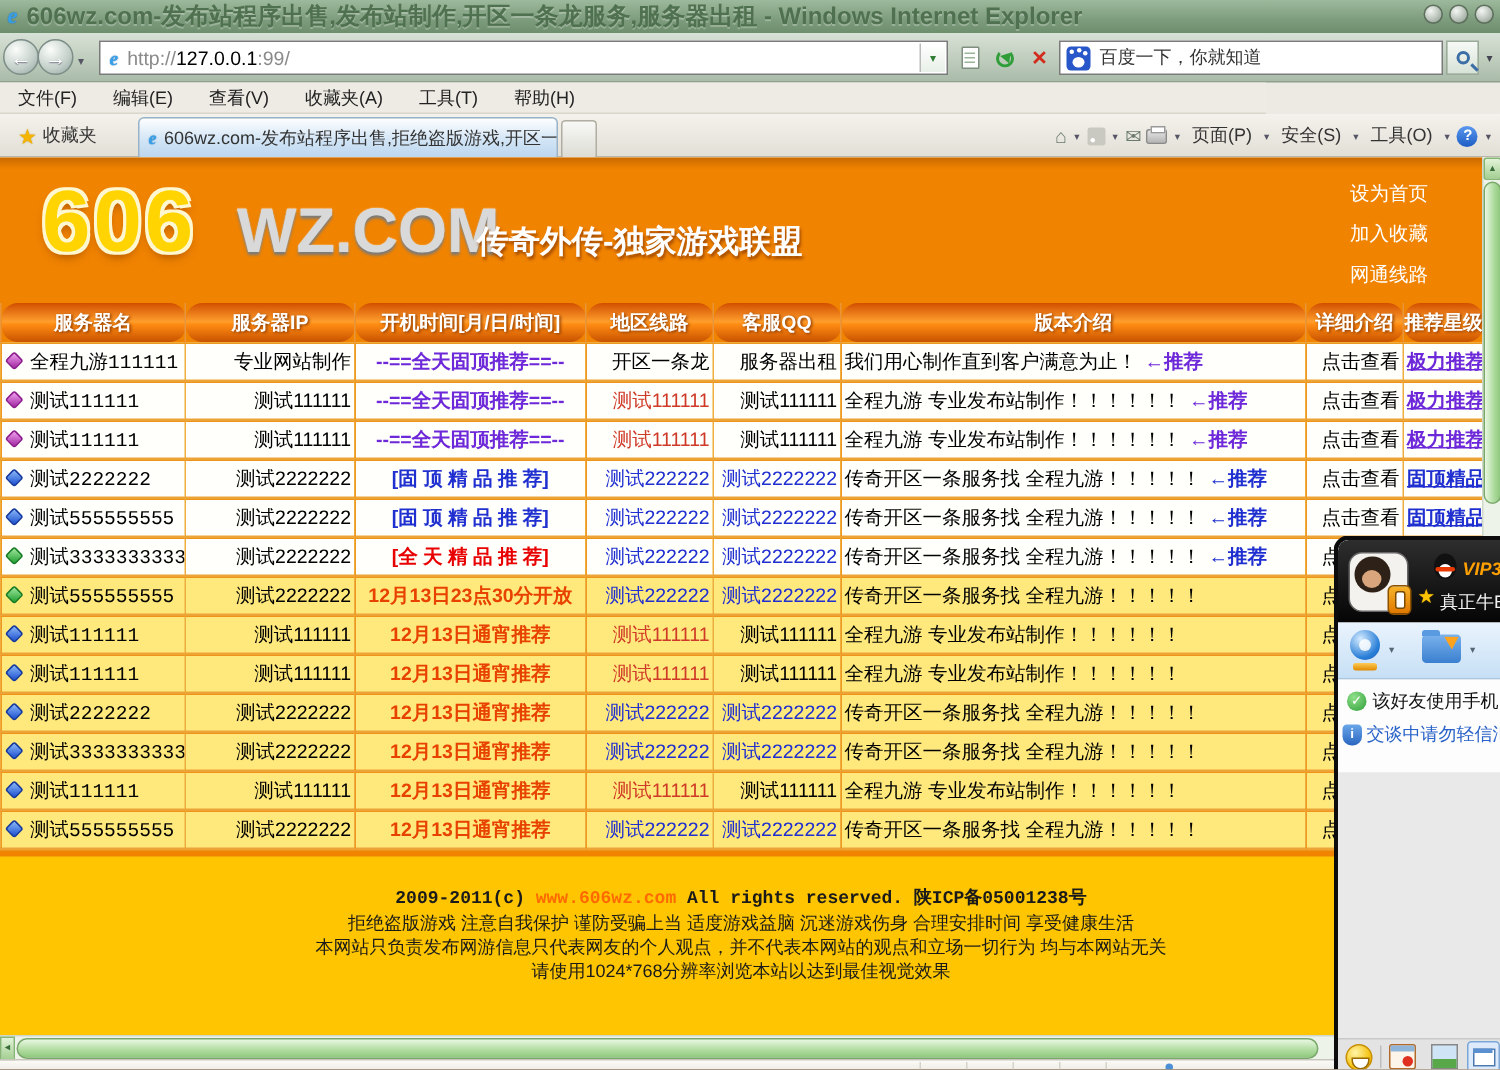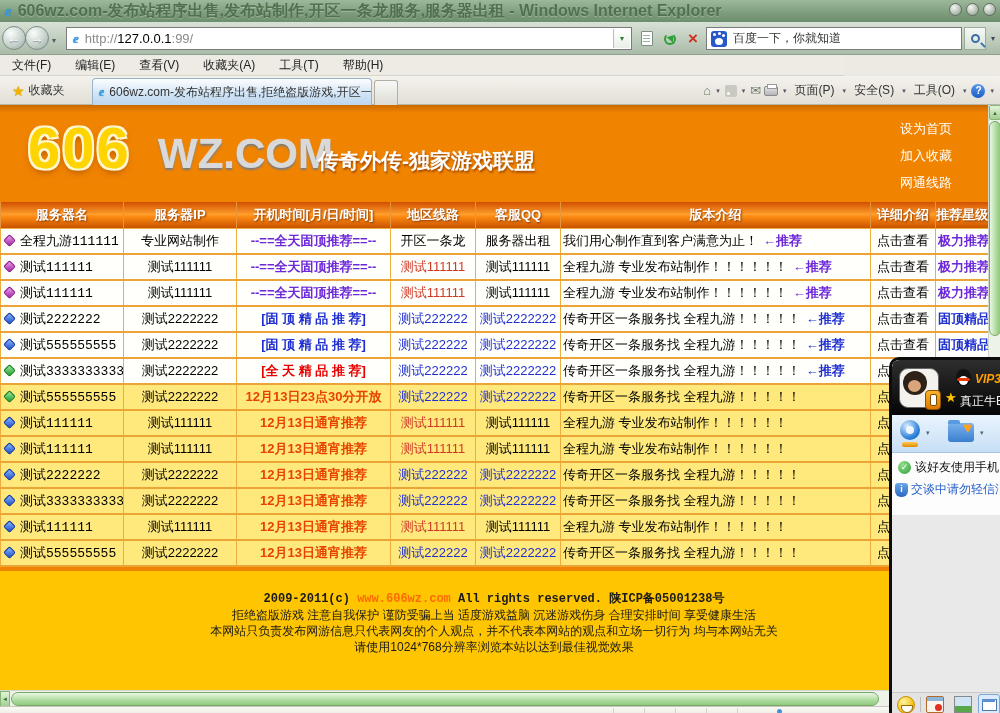--- a/index.html
+++ b/index.html
@@ -96,34 +96,34 @@
 .tagline{position:absolute;left:318px;top:42px;font-size:21px;font-weight:bold;color:#fff;
  text-shadow:1px 2px 2px #a34b00;}
 .quick-links{position:absolute;right:36px;top:10px;text-align:right;}
 .quick-links a{display:block;color:#fff;font-size:13px;line-height:27px;text-decoration:none;}
 
 
 .srv-table{position:absolute;left:0;top:97px;width:988px;border-collapse:collapse;table-layout:fixed;
  font-size:13px;}
 .srv-table th{height:26px;font-size:13px;font-weight:bold;color:#fff;
  background:linear-gradient(#d14f00,#ff9e2c 48%,#ff8c12 55%,#c85200);
- text-shadow:1px 1px 2px #8a3800;border-left:1px solid #e8953c;padding:0;}
+ text-shadow:1px 1px 2px #8a3800;border-left:1px solid #e8953c;padding:0;border-radius:11px;}
 .srv-table td{height:26px;border:1px solid #edae3f;border-bottom:2px solid #eda437;padding:0 2px;
  white-space:nowrap;overflow:hidden;}
 .bg-white td{background:#fffffb;}
 .bg-yellow td{background:#ffe97c;}
 .col-name{text-align:left;padding-left:3px;font-family:Liberation Mono, monospace;}
-.td-c{text-align:center;}
+.td-c{text-align:right;}
 .col-intro{text-align:left;padding-left:6px;}
 .gem{display:inline-block;width:9px;height:9px;border-radius:2px;transform:rotate(45deg);margin:0 6px 0 2px;}
 .gem-purple{background:linear-gradient(135deg,#efa0ef,#a126a1);border:1px solid #8a1d8a;}
 .gem-blue{background:linear-gradient(135deg,#8cb9f7,#1c4fd0);border:1px solid #16399c;}
 .gem-green{background:linear-gradient(135deg,#9fe89f,#1f9e2e);border:1px solid #187a24;}
 .col-time{font-weight:bold;text-align:center;}
-.col-star{font-weight:bold;text-align:center;}
+.col-star{font-weight:bold;text-align:center;text-decoration:underline;}
 .sfx{font-weight:bold;margin-left:5px;margin-top:20px;}
 .c-magenta{color:#6d28d9;}
 .c-blue{color:#1f2fd0;}
 .c-red{color:#cf3a28;}
 .c-black{color:#000;}
 .c-verm{color:#e84200;}
 .c-redbold{color:#e80000;}
 .detail-link{color:#000;}
 
 

